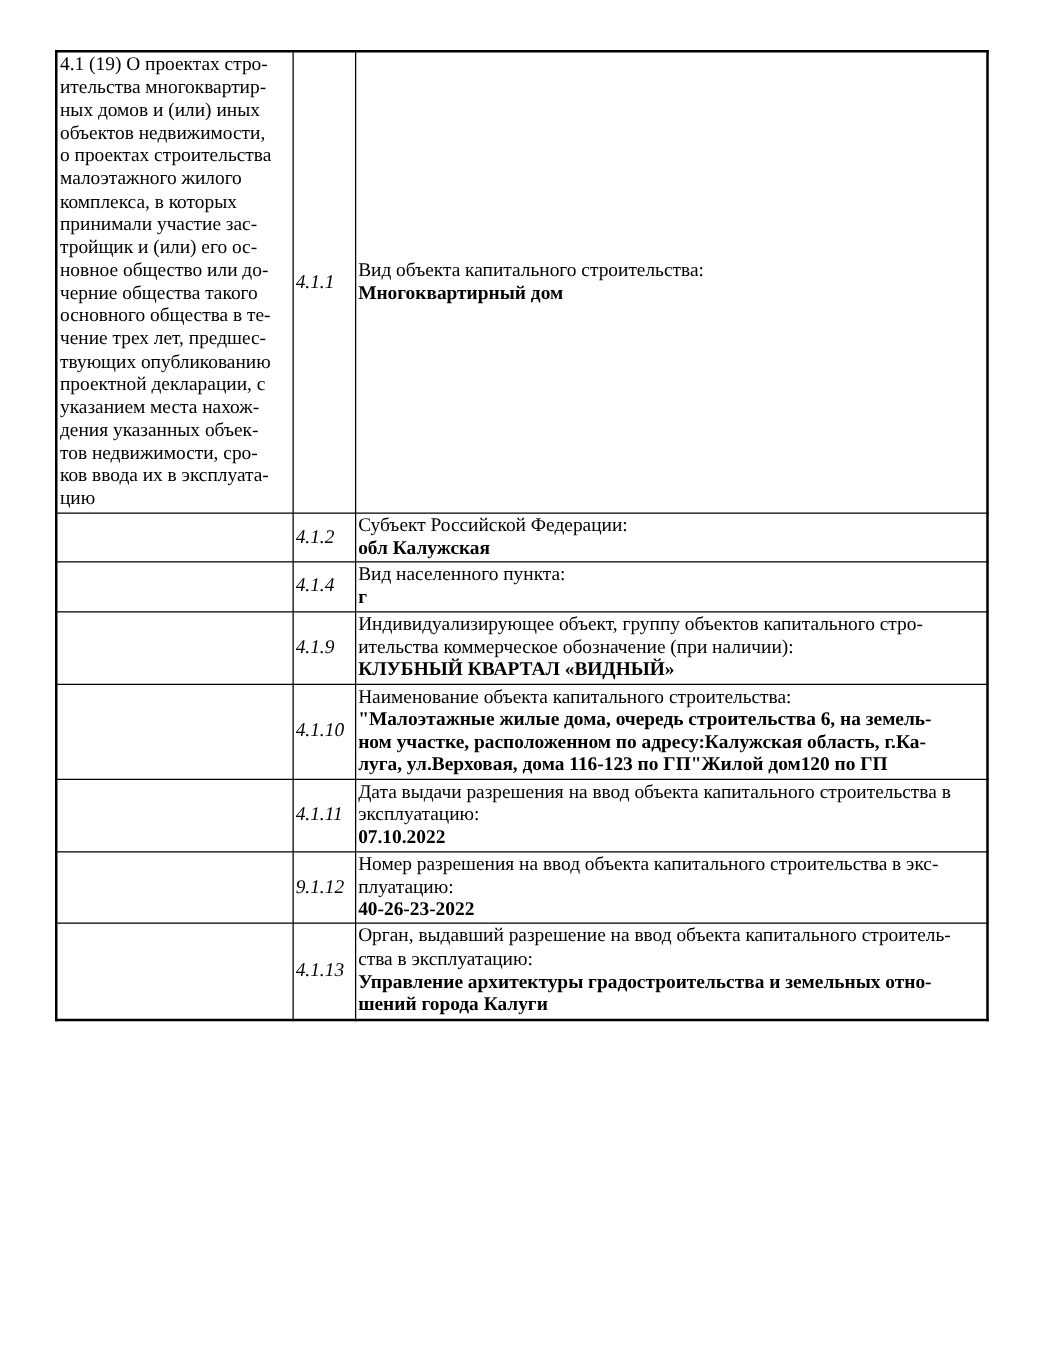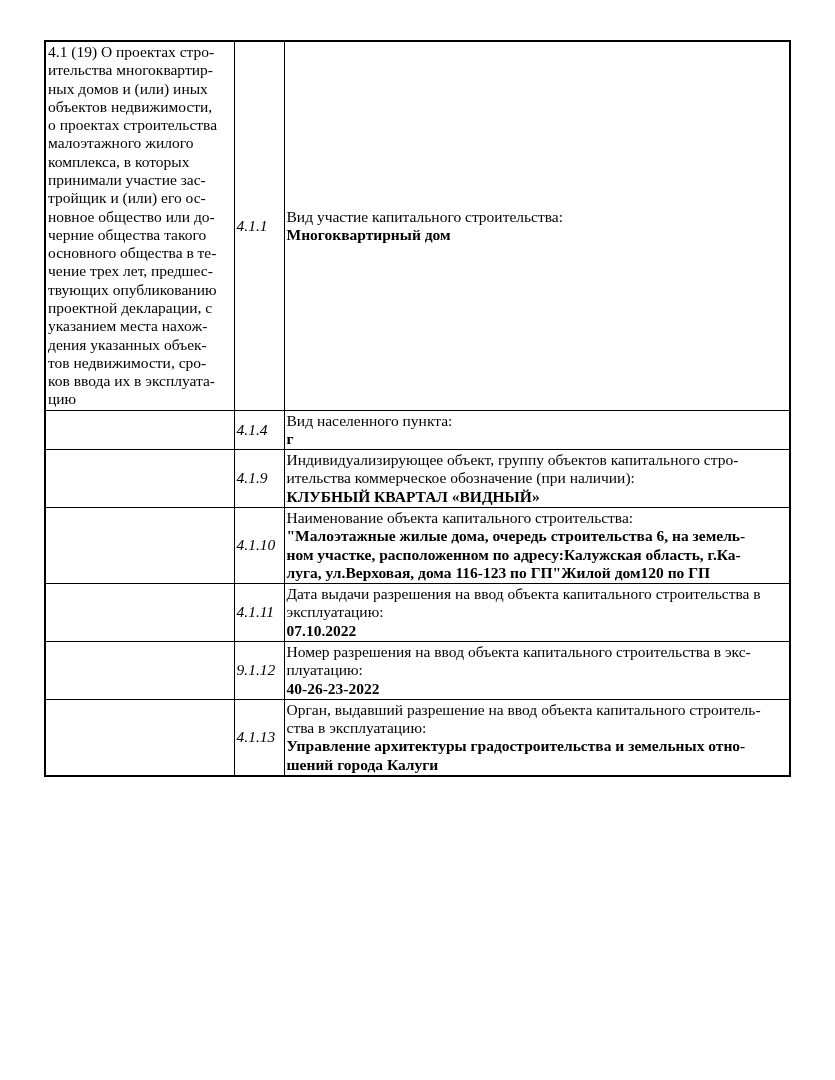--- a/index.html
+++ b/index.html
@@ -76,22 +76,30 @@
 чение трех лет, предшес-
 твующих опубликованию
 проектной декларации, с
 указанием места нахож-
 дения указанных объек-
 тов недвижимости, сро-
 ков ввода их в эксплуата-
 цию</td>
           <td class="cell-num">4.1.1</td>
           <td class="cell-content">
-            <div class="label">Вид участие капитального строительства:</div>
+            <div class="label">Вид объекта капитального строительства:</div>
             <div class="value-line"><b>Многоквартирный дом</b></div>
+          </td>
+        </tr>
+        <tr>
+          <td class="cell-empty"></td>
+          <td class="cell-num">4.1.2</td>
+          <td class="cell-content">
+            <div class="label">Субъект Российской Федерации:</div>
+            <div class="value-line"><b>обл Калужская</b></div>
           </td>
         </tr>
         <tr>
           <td class="cell-empty"></td>
           <td class="cell-num">4.1.4</td>
           <td class="cell-content">
             <div class="label">Вид населенного пункта:</div>
             <div class="value-line"><b>г</b></div>
           </td>
         </tr>

